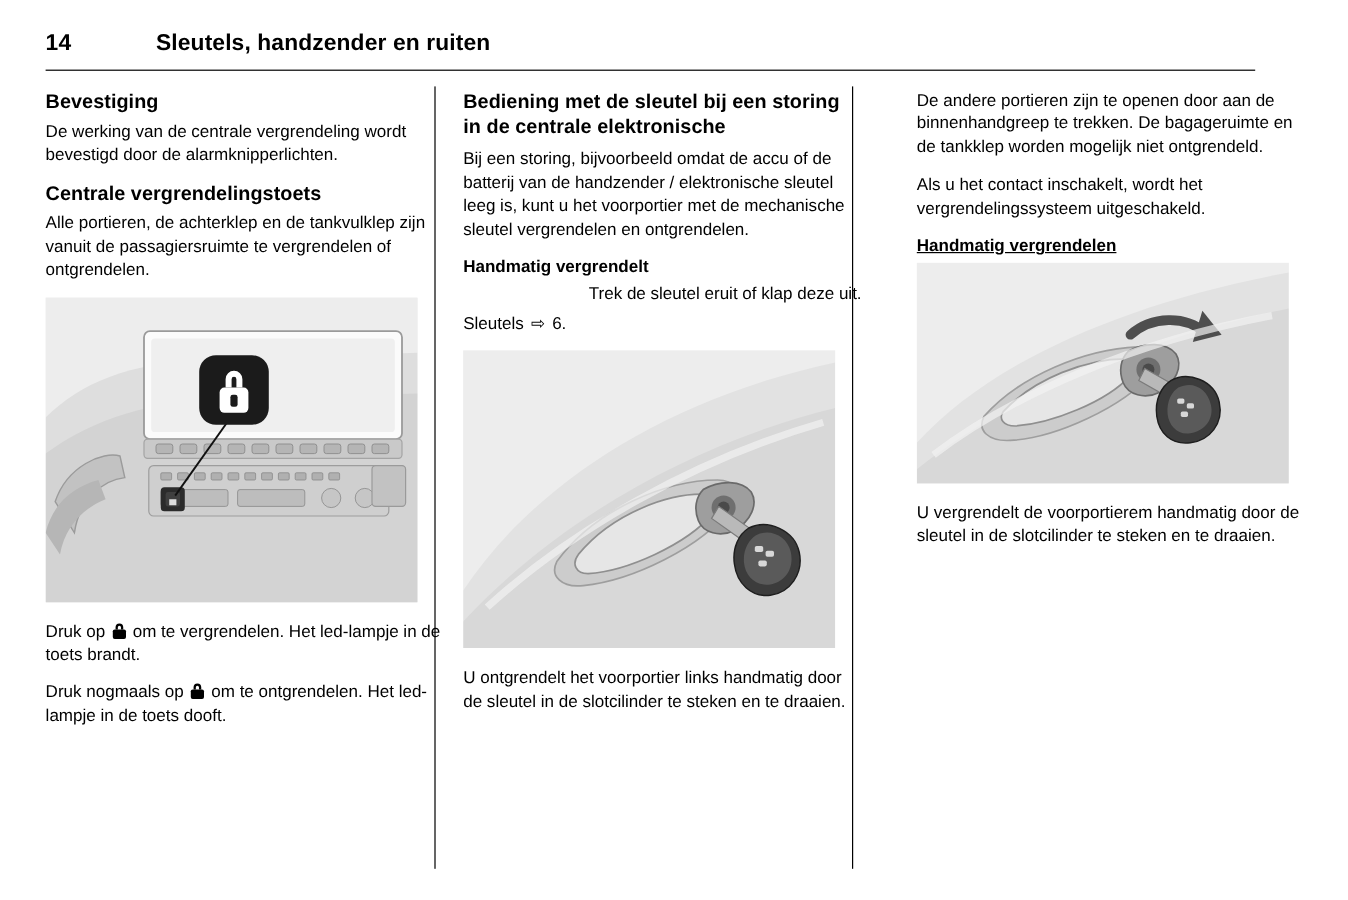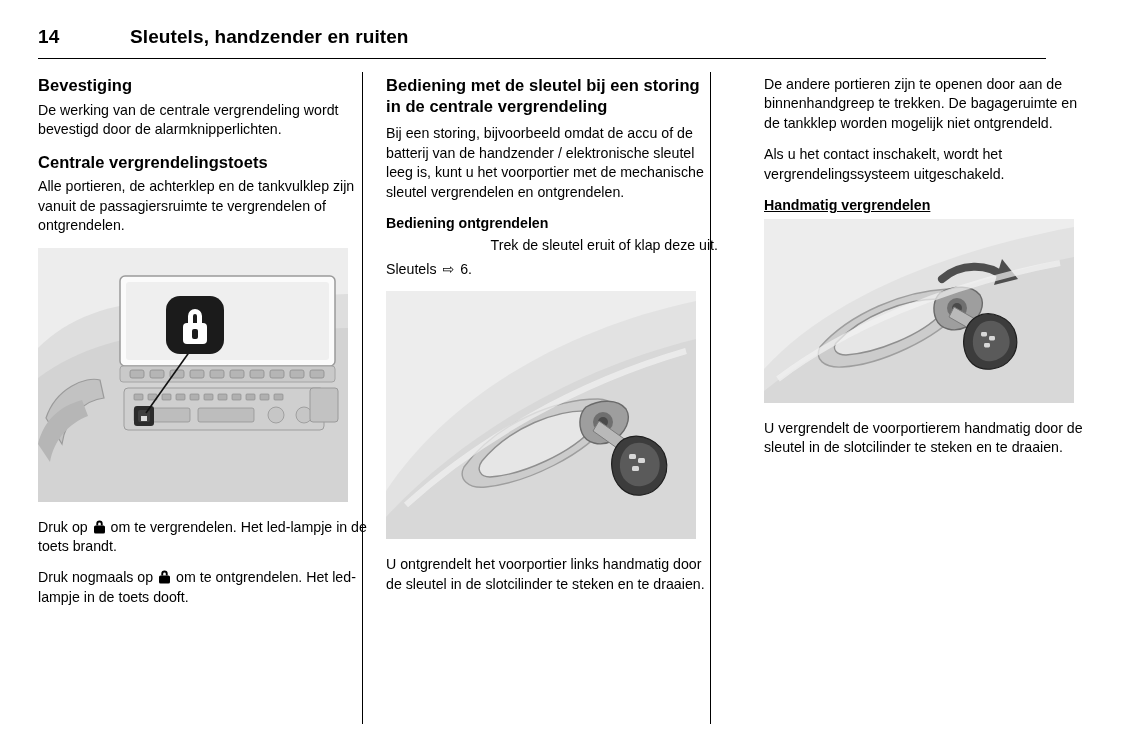--- a/index.html
+++ b/index.html
@@ -220,24 +220,24 @@
         <svg width="13" height="14" viewBox="0 0 13 14">
             <rect x="1" y="5.5" width="11" height="8" rx="1.6" fill="#000"></rect>
             <path d="M3.3,5.5 v-1.8 a3.2,3.2 0 0 1 6.4,0 v1.8 h-1.9 v-1.8 a1.3,1.3 0 0 0 -2.6,0 v1.8 z" fill="#000"></path>
           </svg>
       </span>
       <span>om te ontgrendelen. Het led-lampje in de toets dooft.</span>
     </p>
   </div>
 
   <div class="col col2">
-    <h2 class="sec">Bediening met de sleutel bij een storing in de centrale vergrendeling</h2>
+    <h2 class="sec">Bediening met de sleutel bij een storing in de centrale elektronische</h2>
     <p class="para" style="margin-top:8px;">Bij een storing, bijvoorbeeld omdat de accu of de batterij van de handzender / elektronische sleutel leeg is, kunt u het voorportier met de mechanische sleutel vergrendelen en ontgrendelen.</p>
 
-    <h3 class="sub">Bediening ontgrendelen</h3>
+    <h3 class="sub">Handmatig vergrendelt</h3>
     <p class="para tight">Trek de sleutel eruit of klap deze uit.</p>
     <p class="para">
       <span>Sleutels</span>
       <span class="arrow-glyph">⇨</span>
       <span>6.</span>
     </p>
 
     <div class="figure fig2">
       <svg width="310" height="248" viewBox="0 0 310 248">
         <rect x="0" y="0" width="310" height="248" fill="#ededed"></rect>

